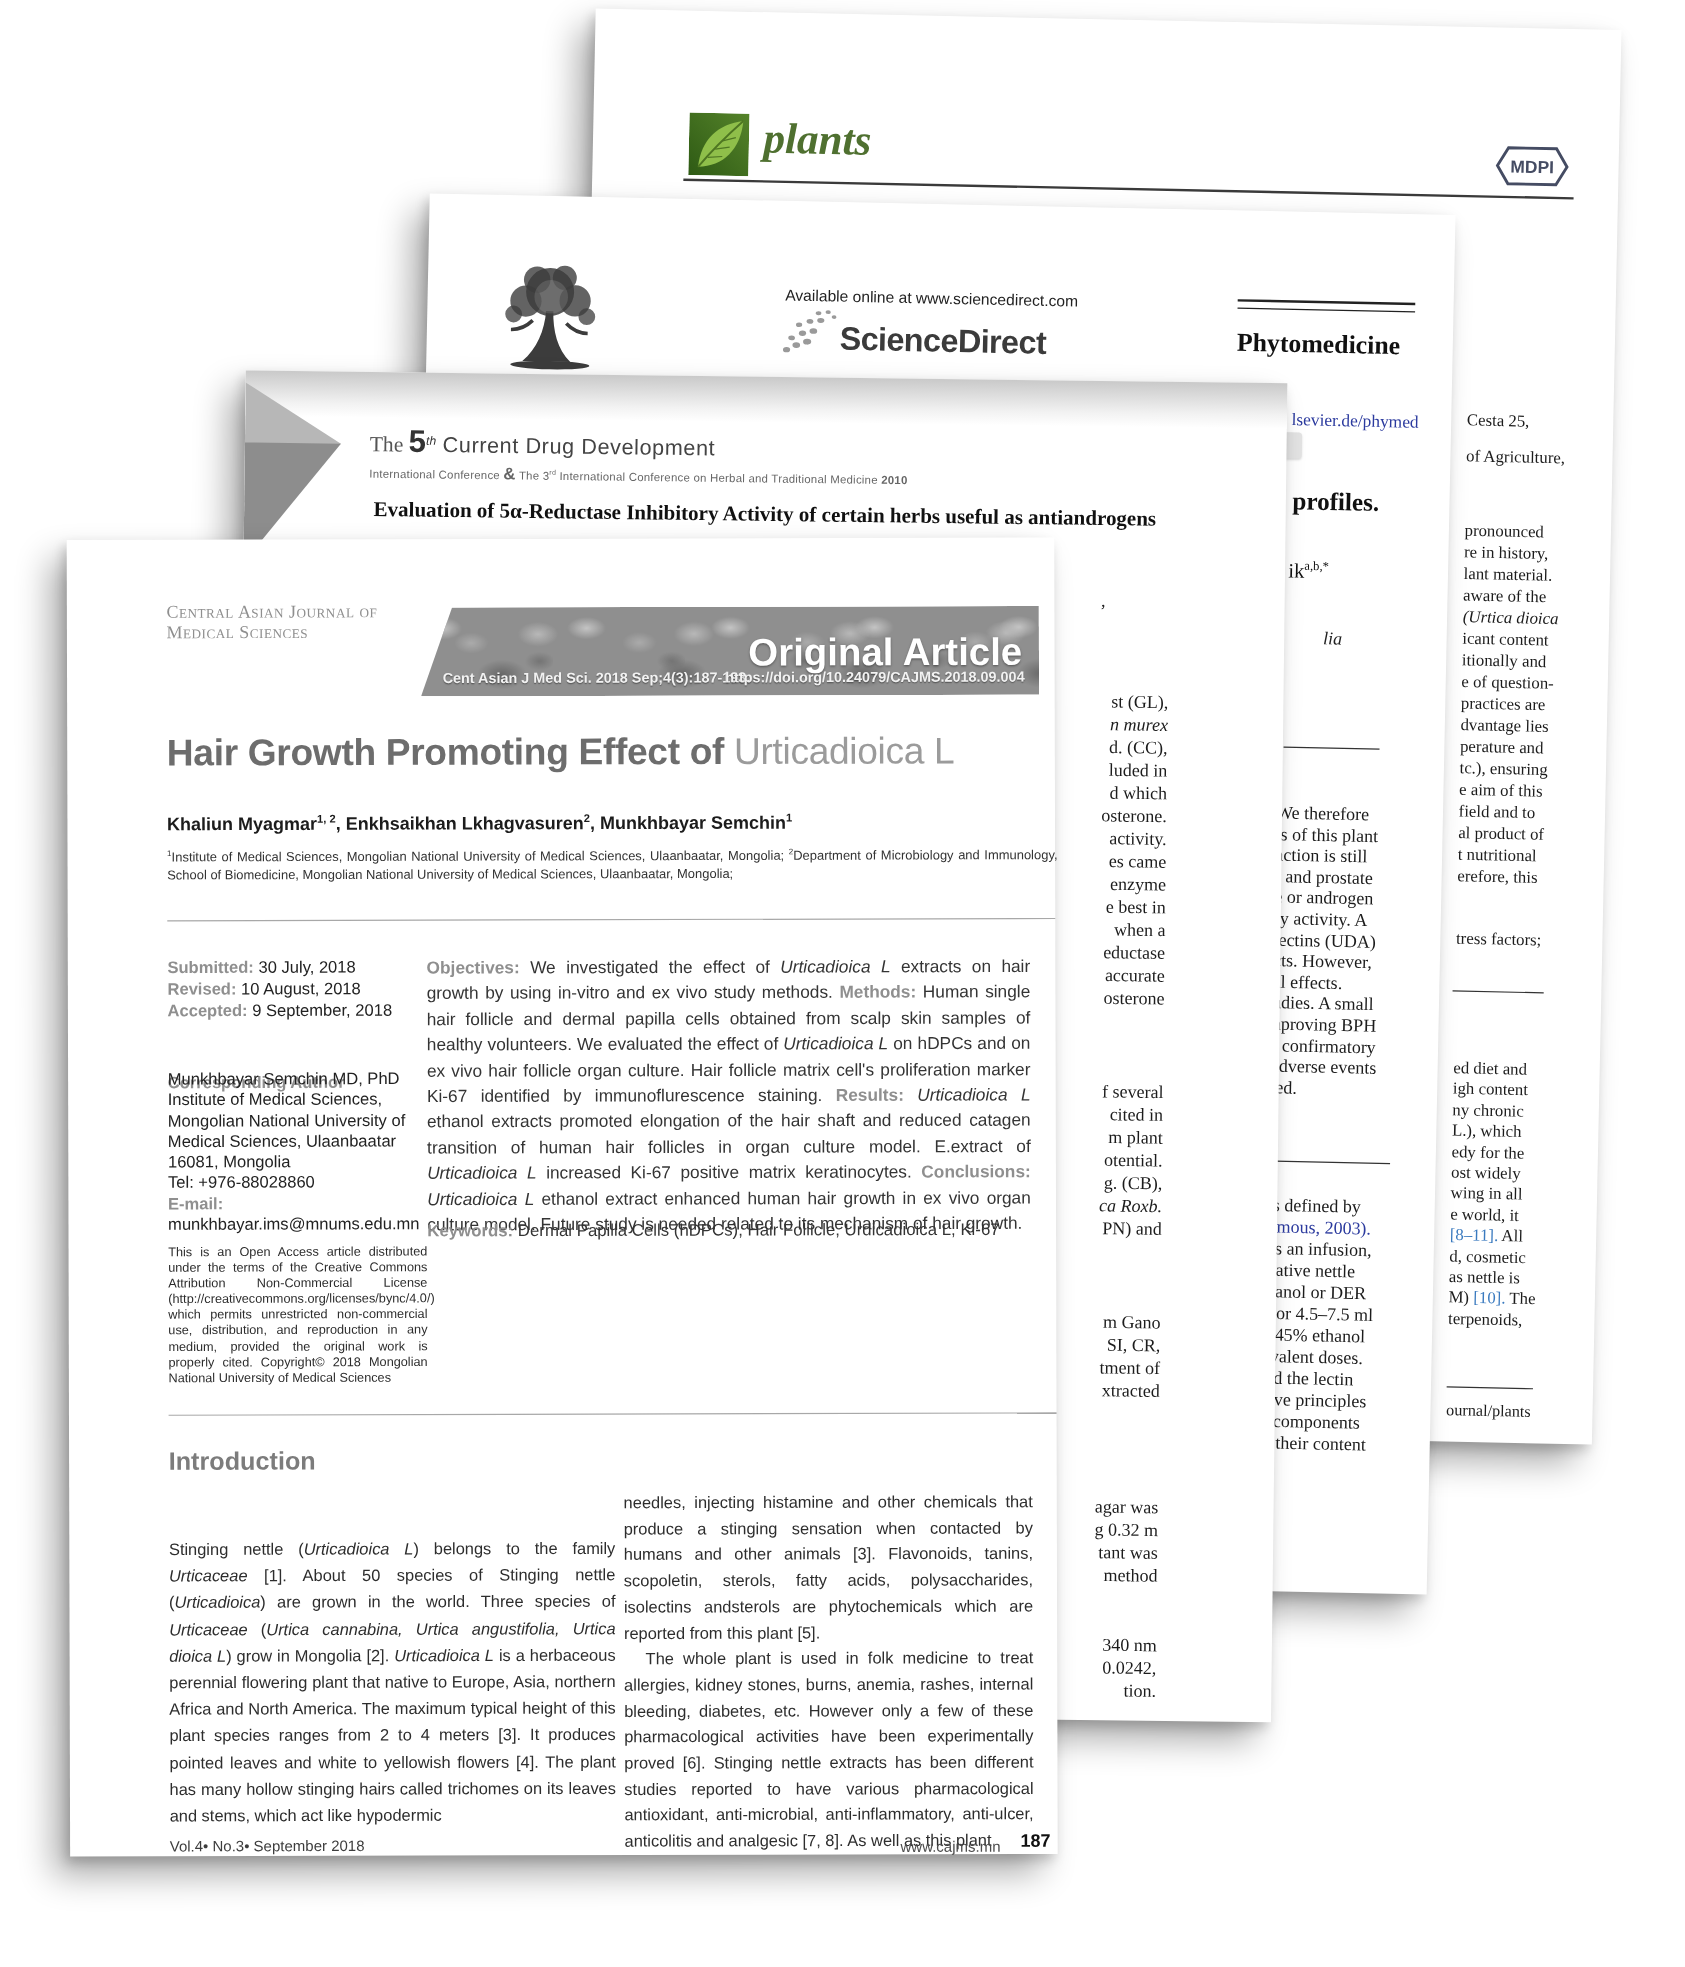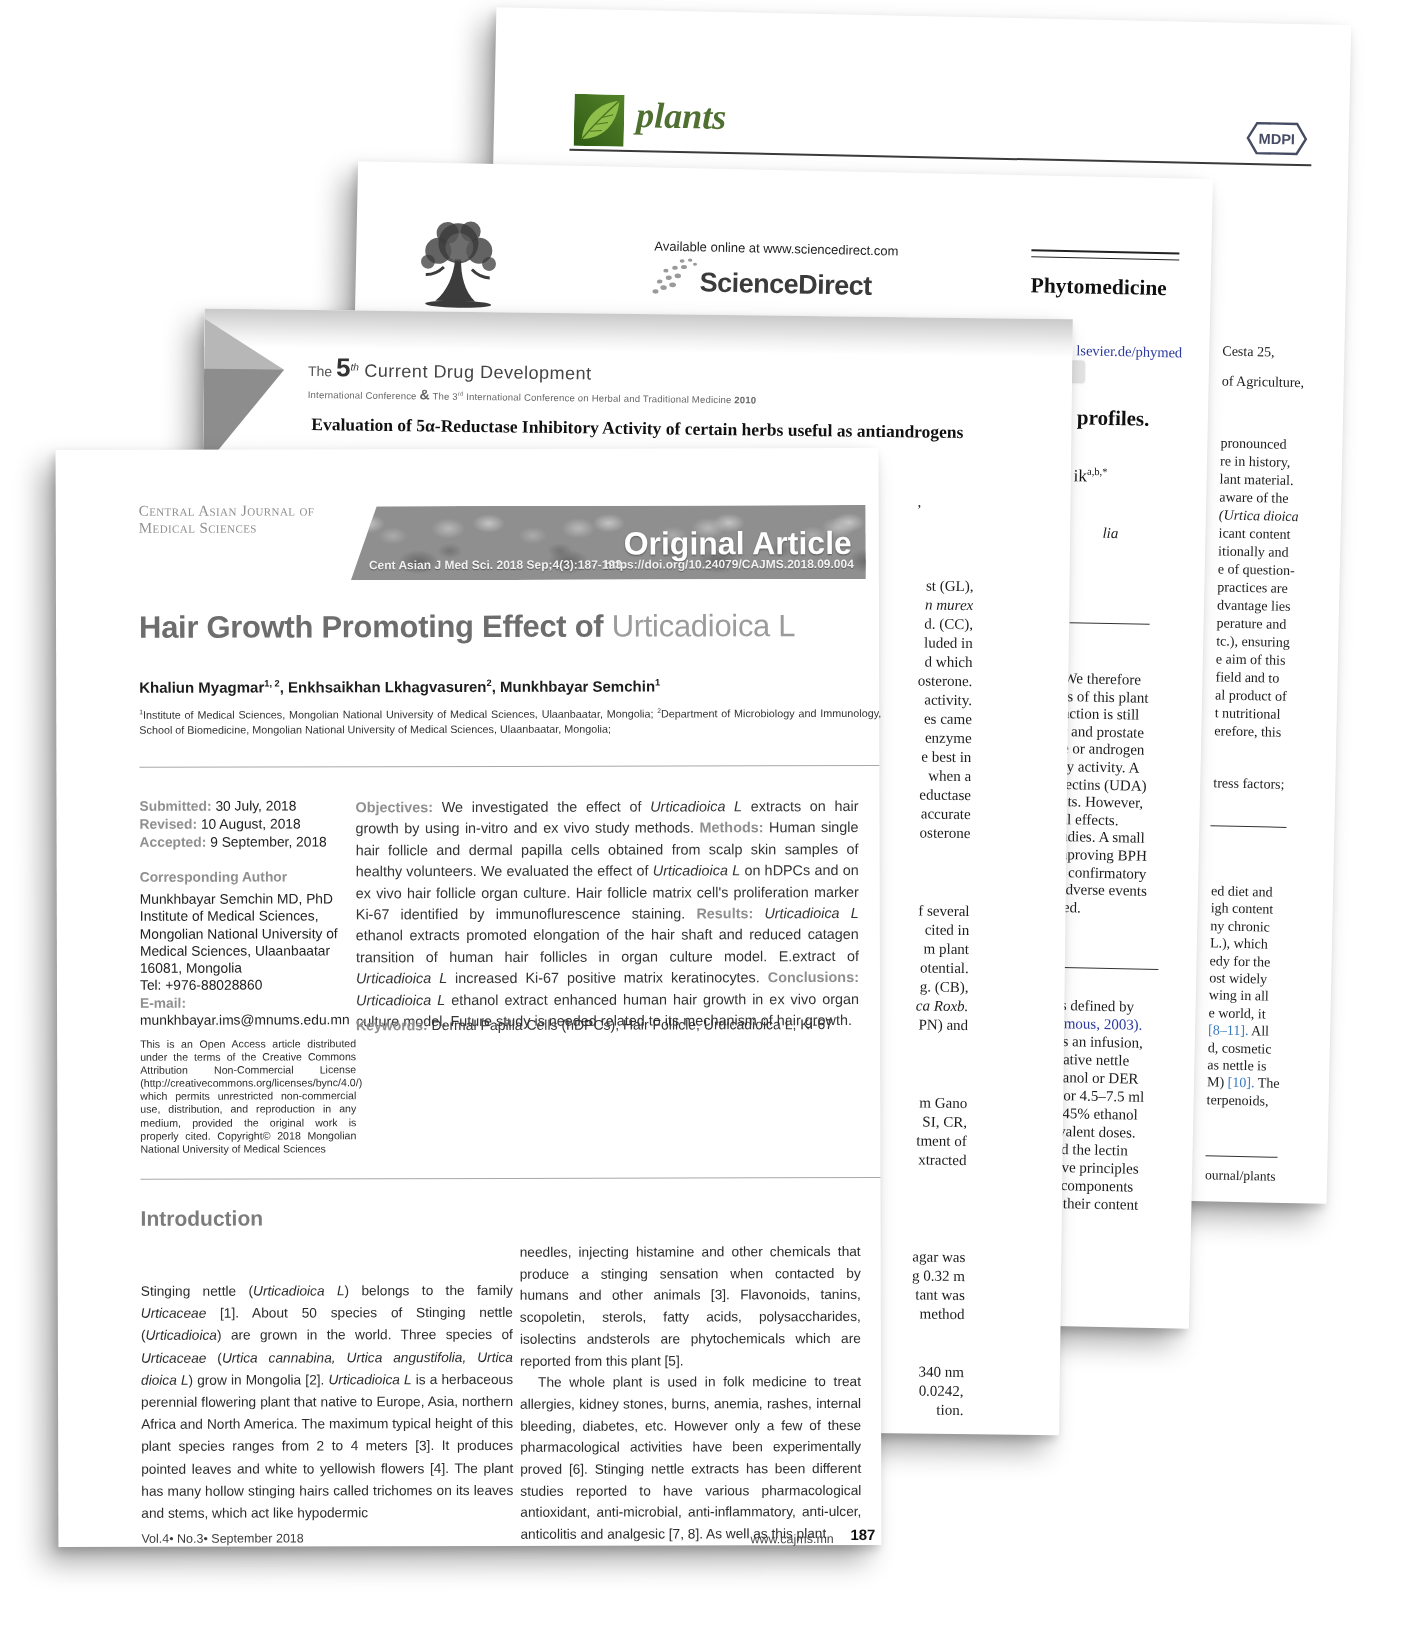--- a/index.html
+++ b/index.html
@@ -10,21 +10,21 @@
   }
   .abs{position:absolute;}
   .page{
     position:absolute;background:#fff;
     box-shadow:-14px 16px 28px rgba(0,0,0,0.32), -3px 5px 10px rgba(0,0,0,0.18);
   }
   .pre{white-space:pre-line;}
   .i{font-style:italic;}
   .b{font-weight:700;}
   .sup{vertical-align:super;font-size:0.62em;line-height:0;}
-  .lbl{color:#8f8f8f;font-weight:700;}
+  .lbl{color:#8f8f8f;font-weight:700;margin-top:25px;}
   .blu{color:#2b3a9e;}
   .cyn{color:#3a7abf;}
 
   
   #page-plants{left:484px;top:16px;width:855px;height:1179px;transform:rotate(1.2deg);z-index:1;}
   .pl-logo{left:80px;top:85px;width:50px;height:52px;}
   .pl-name{left:142px;top:84px;font-family:"Liberation Serif",serif;font-style:italic;font-weight:700;font-size:36px;color:#4f7030;}
   .pl-mdpi{left:752px;top:98px;}
   .pl-rule{left:76px;top:140px;width:742px;border-top:2px solid #3a3a3a;}
   .pl-frag{font-family:"Liberation Serif","DejaVu Serif",serif;font-size:14px;color:#1c1c1c;}
@@ -54,21 +54,21 @@
   .ph-frag{font-family:"Liberation Serif","DejaVu Serif",serif;font-size:15px;color:#1c1c1c;}
   .ph-b1{left:716px;top:494px;line-height:17.6px;}
   .ph-rule2{left:721px;top:791px;width:96px;border-top:1px solid #333;}
   .ph-b2{left:716px;top:820px;line-height:18px;}
 
   
   #page-cdd{left:198px;top:314px;width:868px;height:1116px;transform:rotate(0.7deg);z-index:3;}
   .cd-band{left:0;top:0;width:100%;height:38px;background:linear-gradient(180deg,#c9c9c9 0%,#f2f2f2 70%,#ffffff 100%);}
   .cd-tri{left:0;top:2px;}
   .cd-head{left:104px;top:42px;color:#3f3f3f;}
-  .cdd-the{font-size:14px;color:#555;}
+  .cdd-the{font-size:18px;color:#555;font-family:Liberation Serif, serif;}
   .cdd-five{font-size:26px;font-weight:700;color:#333;}
   .cdd-fsup{vertical-align:super;font-size:10px;font-style:italic;color:#333;margin-top:40px;}
   .cdd-main{font-size:18px;color:#444;letter-spacing:0.5px;}
   .cd-sub{left:104px;top:75px;font-size:9.5px;color:#666;letter-spacing:0.2px;}
   .cdd-amp{font-size:14px;font-weight:600;}
   .cd-title{left:0;top:104px;width:100%;text-align:center;font-family:"Liberation Serif",serif;
             font-weight:700;font-size:17.5px;color:#111;}
   .cd-frag{font-family:"Liberation Serif","DejaVu Serif",serif;font-size:15px;color:#1c1c1c;
            text-align:right;width:130px;left:642px;line-height:19px;}
   .cd-comma{left:715px;top:176px;font-family:"Liberation Serif",serif;font-size:15px;color:#222;}

